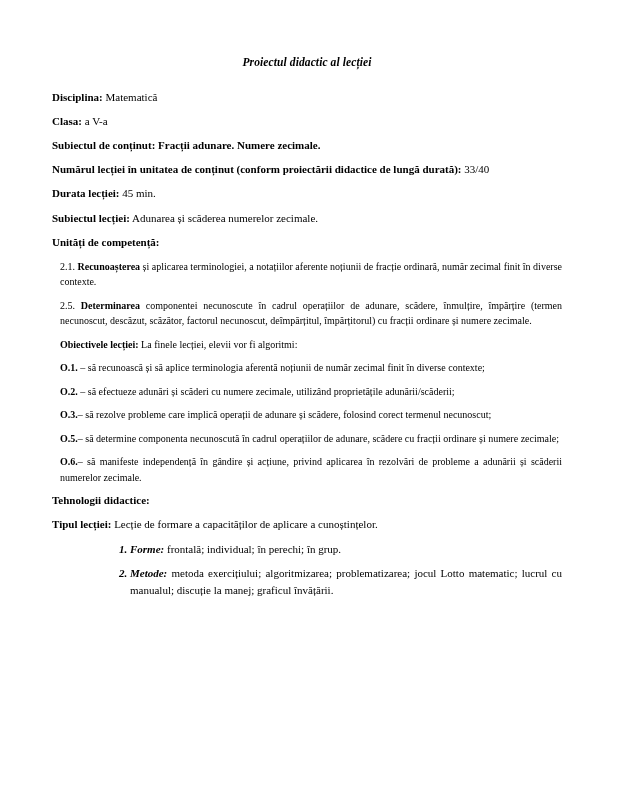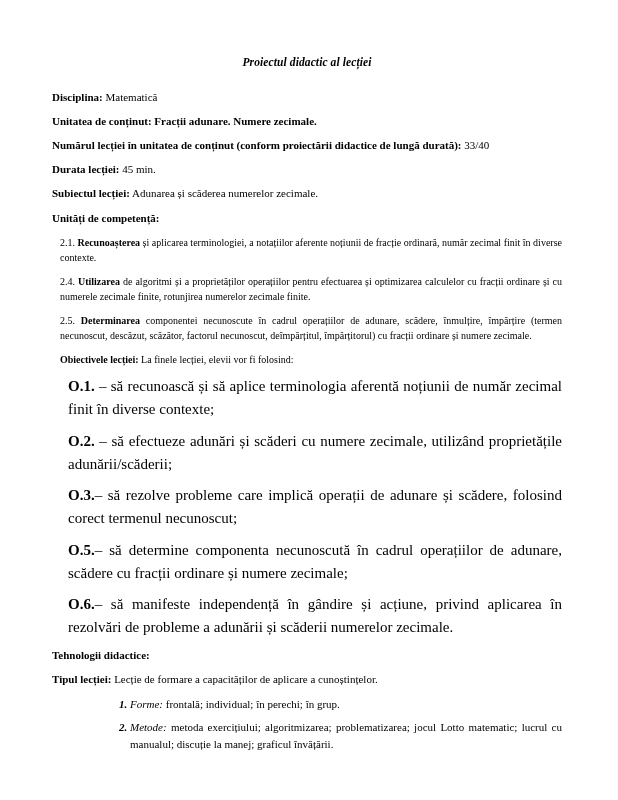--- a/index.html
+++ b/index.html
@@ -43,59 +43,63 @@
   }
   .it {
   }
   .para {
     margin: 0 0 8px 8px;
     font-size: 10px;
     line-height: 1.55;
     text-align: justify;
   }
   .obj {
-    margin: 0 0 8px 16px;
-    font-size: 15px;
+    margin: 0 0 8px 8px;
+    font-size: 10px;
     line-height: 1.55;
     text-align: justify;
   }
   ol.tech {
     margin: 2px 0 0 0;
     padding-left: 78px;
     font-size: 11px;
     line-height: 1.55;
   }
   ol.tech li {
     margin-bottom: 6px;
     text-align: justify;
   }
   ol.tech li::marker {
     font-style: italic;
     font-weight: bold;
   }
   .tech-label {
     font-style: italic;
-    font-weight: normal;
+    font-weight: bold;
   }
 </style>
 </head>
 <body>
 
 <div class="page">
 
   <div class="doc-title">Proiectul didactic al lecției</div>
 
   <p class="line">
     <span class="lbl">Disciplina:</span>
     <span class="it"> <span>Matematică</span></span>
   </p>
 
+  <p class="line">
+    <span class="lbl">Clasa:</span>
+    <span class="it"> <span>a V-a</span></span>
+  </p>
 
   <p class="line">
-    <span class="lbl">Unitatea de conținut:</span>
+    <span class="lbl">Subiectul de conținut:</span>
     <span class="lbl-b"> <span>Fracții adunare. Numere zecimale.</span></span>
   </p>
 
   <p class="line">
     <span class="lbl">Numărul lecției în unitatea de conținut (conform proiectării didactice de lungă durată):</span>
     <span class="it"> <span>33/40</span></span>
   </p>
 
   <p class="line">
     <span class="lbl">Durata lecției:</span>
@@ -108,30 +112,27 @@
   </p>
 
   <p class="line">
     <span class="lbl">Unități de competență:</span>
   </p>
 
   <p class="para">
     <span>2.1.</span><span class="lbl-b"> <span>Recunoașterea</span></span><span> și aplicarea terminologiei, a notațiilor aferente noțiunii de fracție ordinară, număr zecimal finit în diverse contexte.</span>
   </p>
 
-  <p class="para">
-    <span>2.4.</span><span class="lbl-b"> <span>Utilizarea</span></span><span> de algoritmi și a proprietăților operațiilor pentru efectuarea și optimizarea calculelor cu fracții ordinare și cu numerele zecimale finite, rotunjirea numerelor zecimale finite.</span>
-  </p>
 
   <p class="para">
     <span>2.5.</span><span class="lbl-b"> <span>Determinarea</span></span><span> componentei necunoscute în cadrul operațiilor de adunare, scădere, înmulțire, împărțire (termen necunoscut, descăzut, scăzător, factorul necunoscut, deîmpărțitul, împărțitorul) cu fracții ordinare și numere zecimale.</span>
   </p>
 
   <p class="para">
-    <span class="lbl">Obiectivele lecției:</span><span> La finele lecției, elevii vor fi folosind:</span>
+    <span class="lbl">Obiectivele lecției:</span><span> La finele lecției, elevii vor fi algoritmi:</span>
   </p>
 
   <p class="obj">
     <span class="lbl">O.1.</span><span> – să recunoască și să aplice terminologia aferentă noțiunii de număr zecimal finit în diverse contexte;</span>
   </p>
 
   <p class="obj">
     <span class="lbl">O.2.</span><span> – să efectueze  adunări și scăderi cu numere zecimale, utilizând proprietățile adunării/scăderii;</span>
   </p>
 

